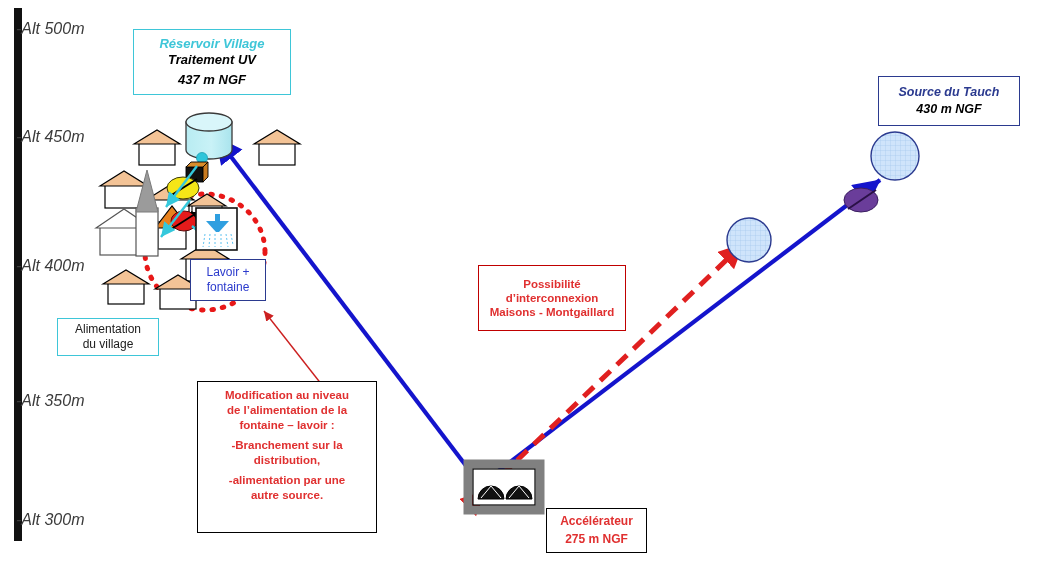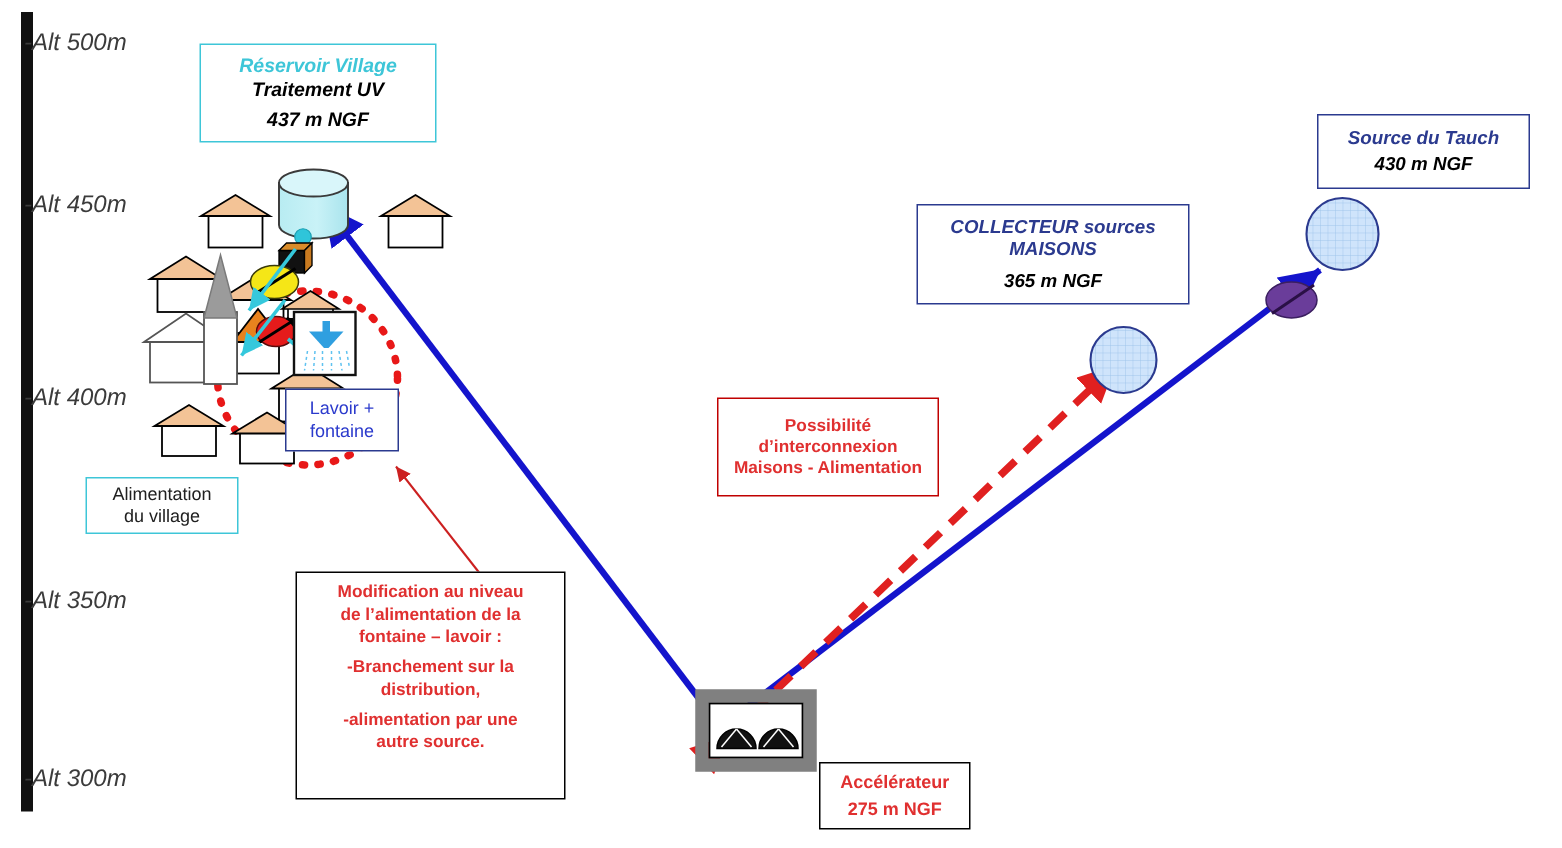--- a/index.html
+++ b/index.html
@@ -280,35 +280,30 @@
   <div class="alt-label" style="left:16px;top:257px;">-Alt 400m</div>
   <div class="alt-label" style="left:16px;top:392px;">-Alt 350m</div>
   <div class="alt-label" style="left:16px;top:511px;">-Alt 300m</div>
 
   <div class="box" id="box-reservoir">
     <span class="ln l1">Réservoir Village</span>
     <span class="ln l2">Traitement UV</span>
     <span class="ln l3">437 m NGF</span>
   </div>
 
-  <div class="box" id="box-collecteur">
-    <span class="ln l1">COLLECTEUR sources</span>
-    <span class="ln l2">MAISONS</span>
-    <span class="ln l3">365 m NGF</span>
-  </div>
 
   <div class="box" id="box-source">
     <span class="ln l1">Source du Tauch</span>
     <span class="ln l2">430 m NGF</span>
   </div>
 
   <div class="box" id="box-interco">
     <span class="ln l1">Possibilité</span>
     <span class="ln l2">d’interconnexion</span>
-    <span class="ln l3">Maisons - Alimentation</span>
+    <span class="ln l3">Maisons - Montgaillard</span>
   </div>
 
   <div class="box" id="box-accel">
     <span class="ln l1">Accélérateur</span>
     <span class="ln l2">275 m NGF</span>
   </div>
 
   <div class="box" id="box-modif">
     <span class="ln">Modification au niveau</span>
     <span class="ln">de l’alimentation de la</span>

